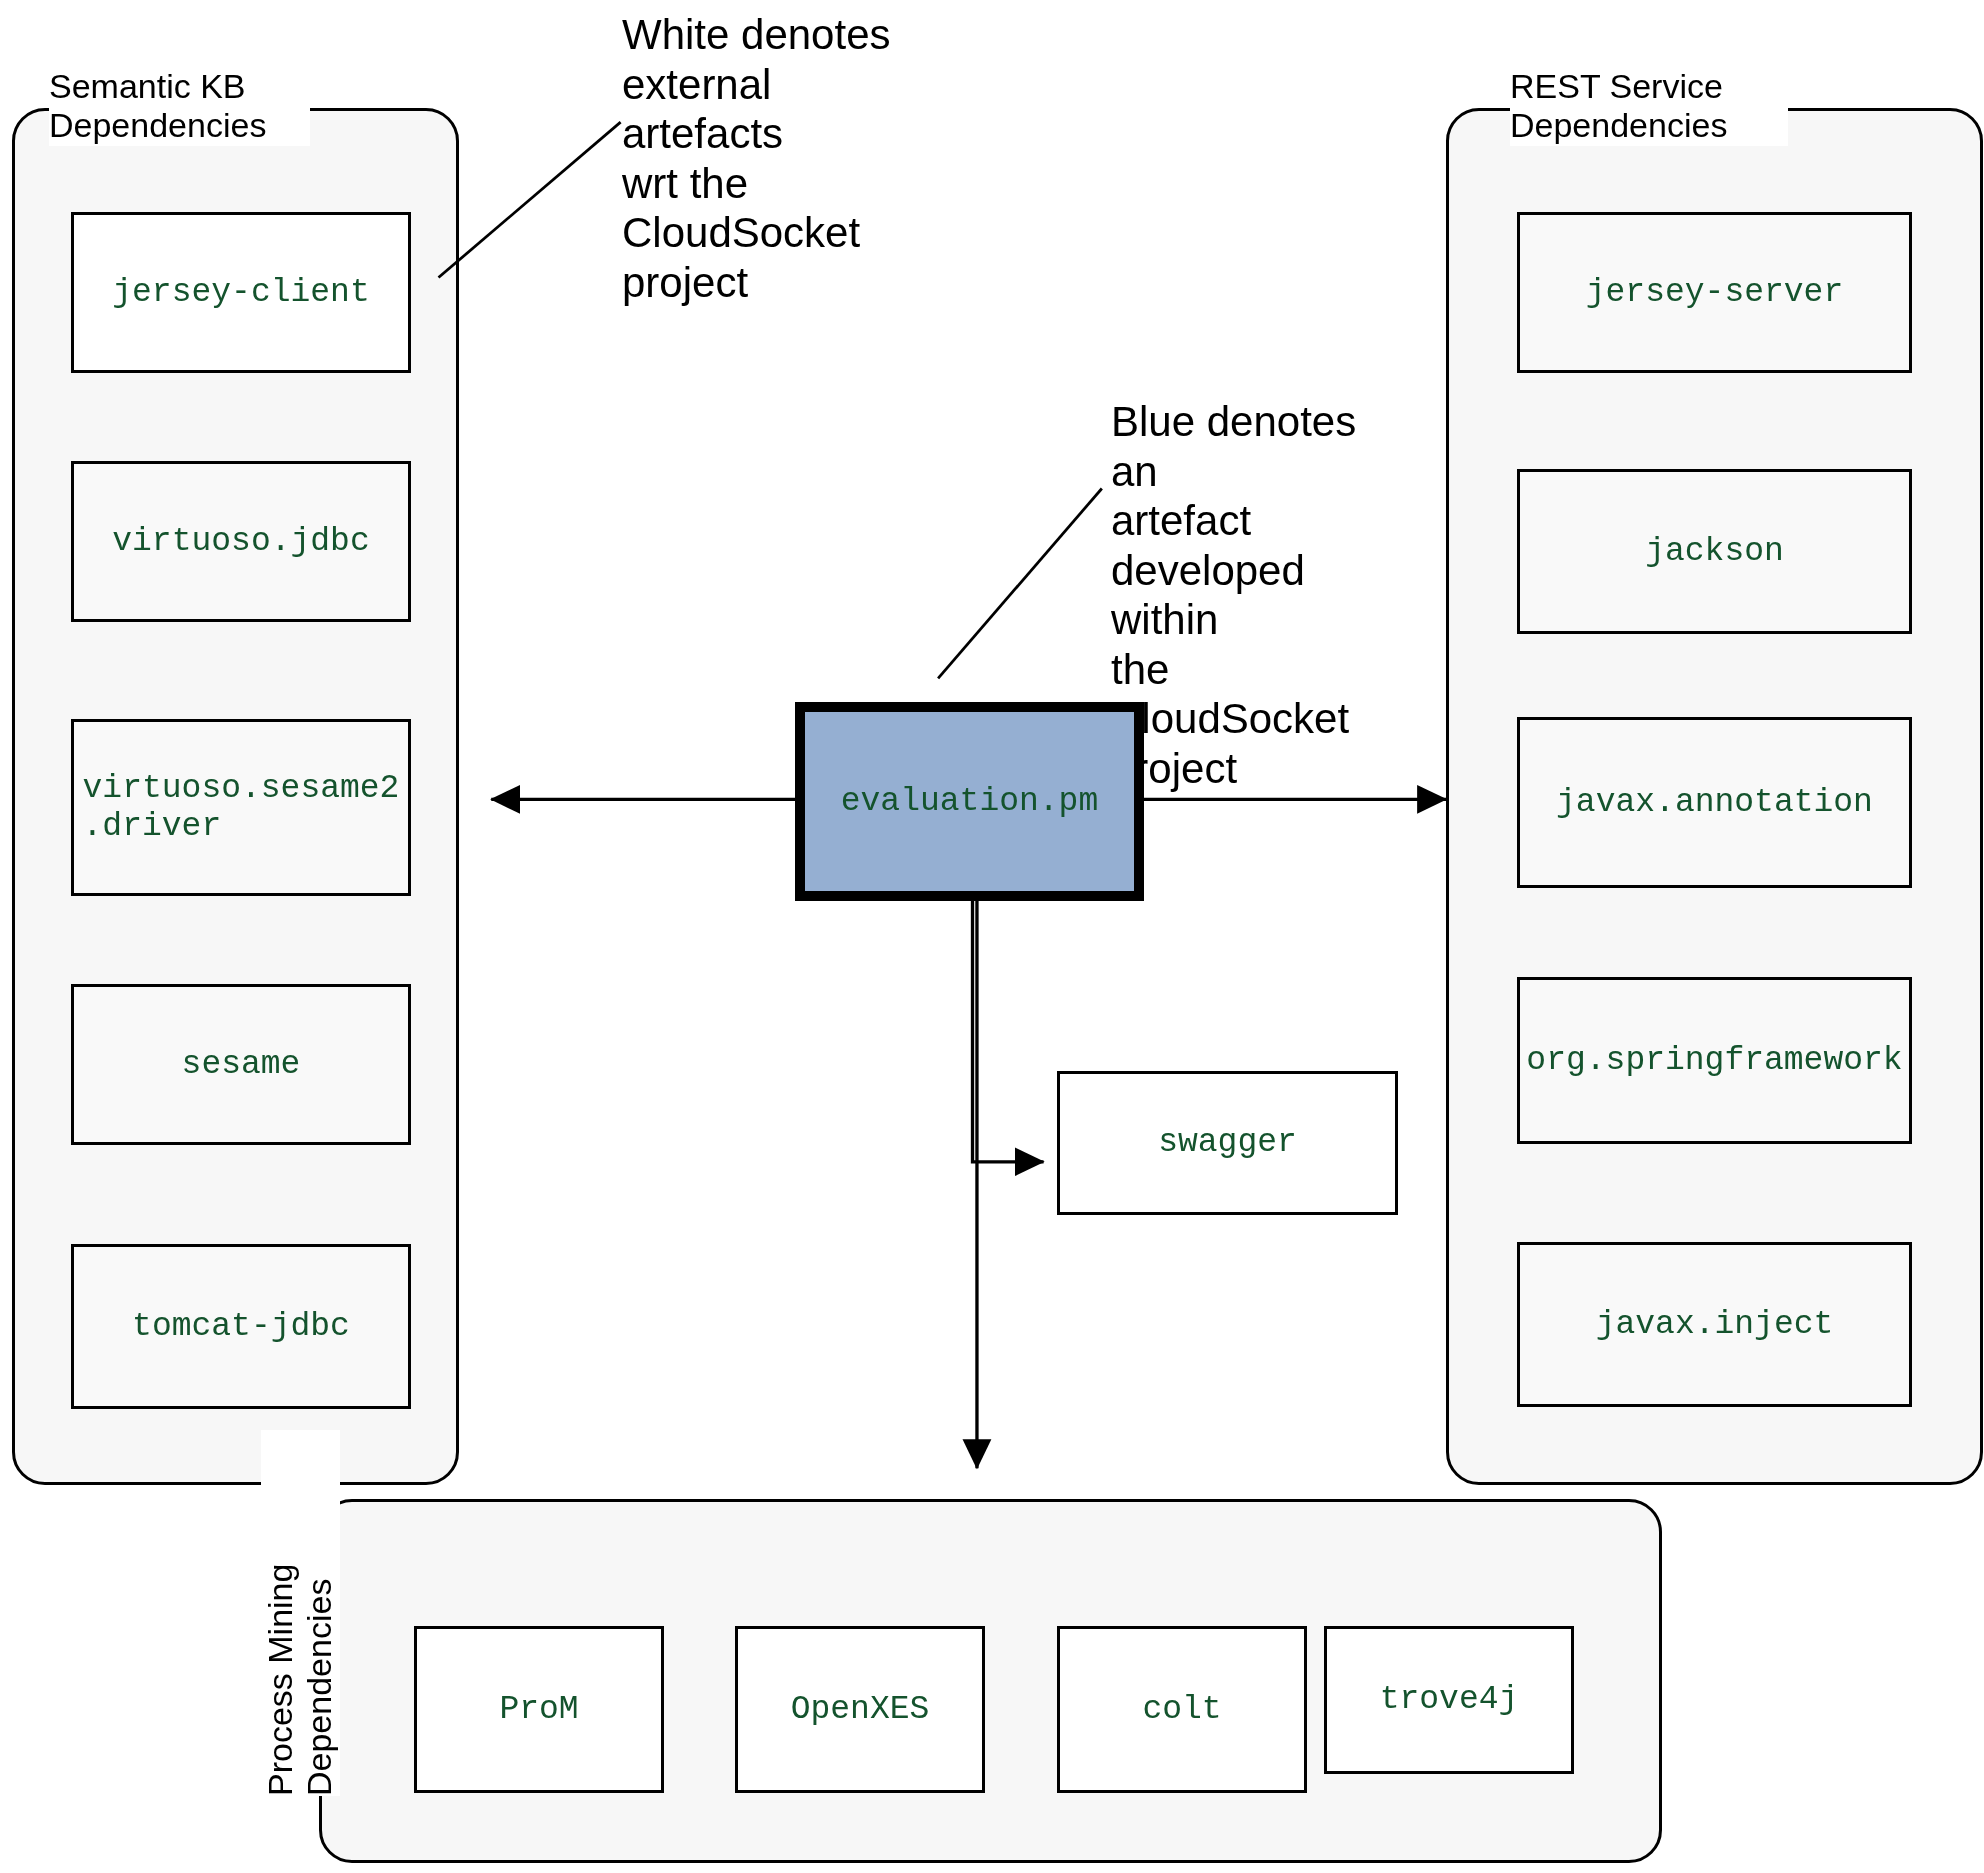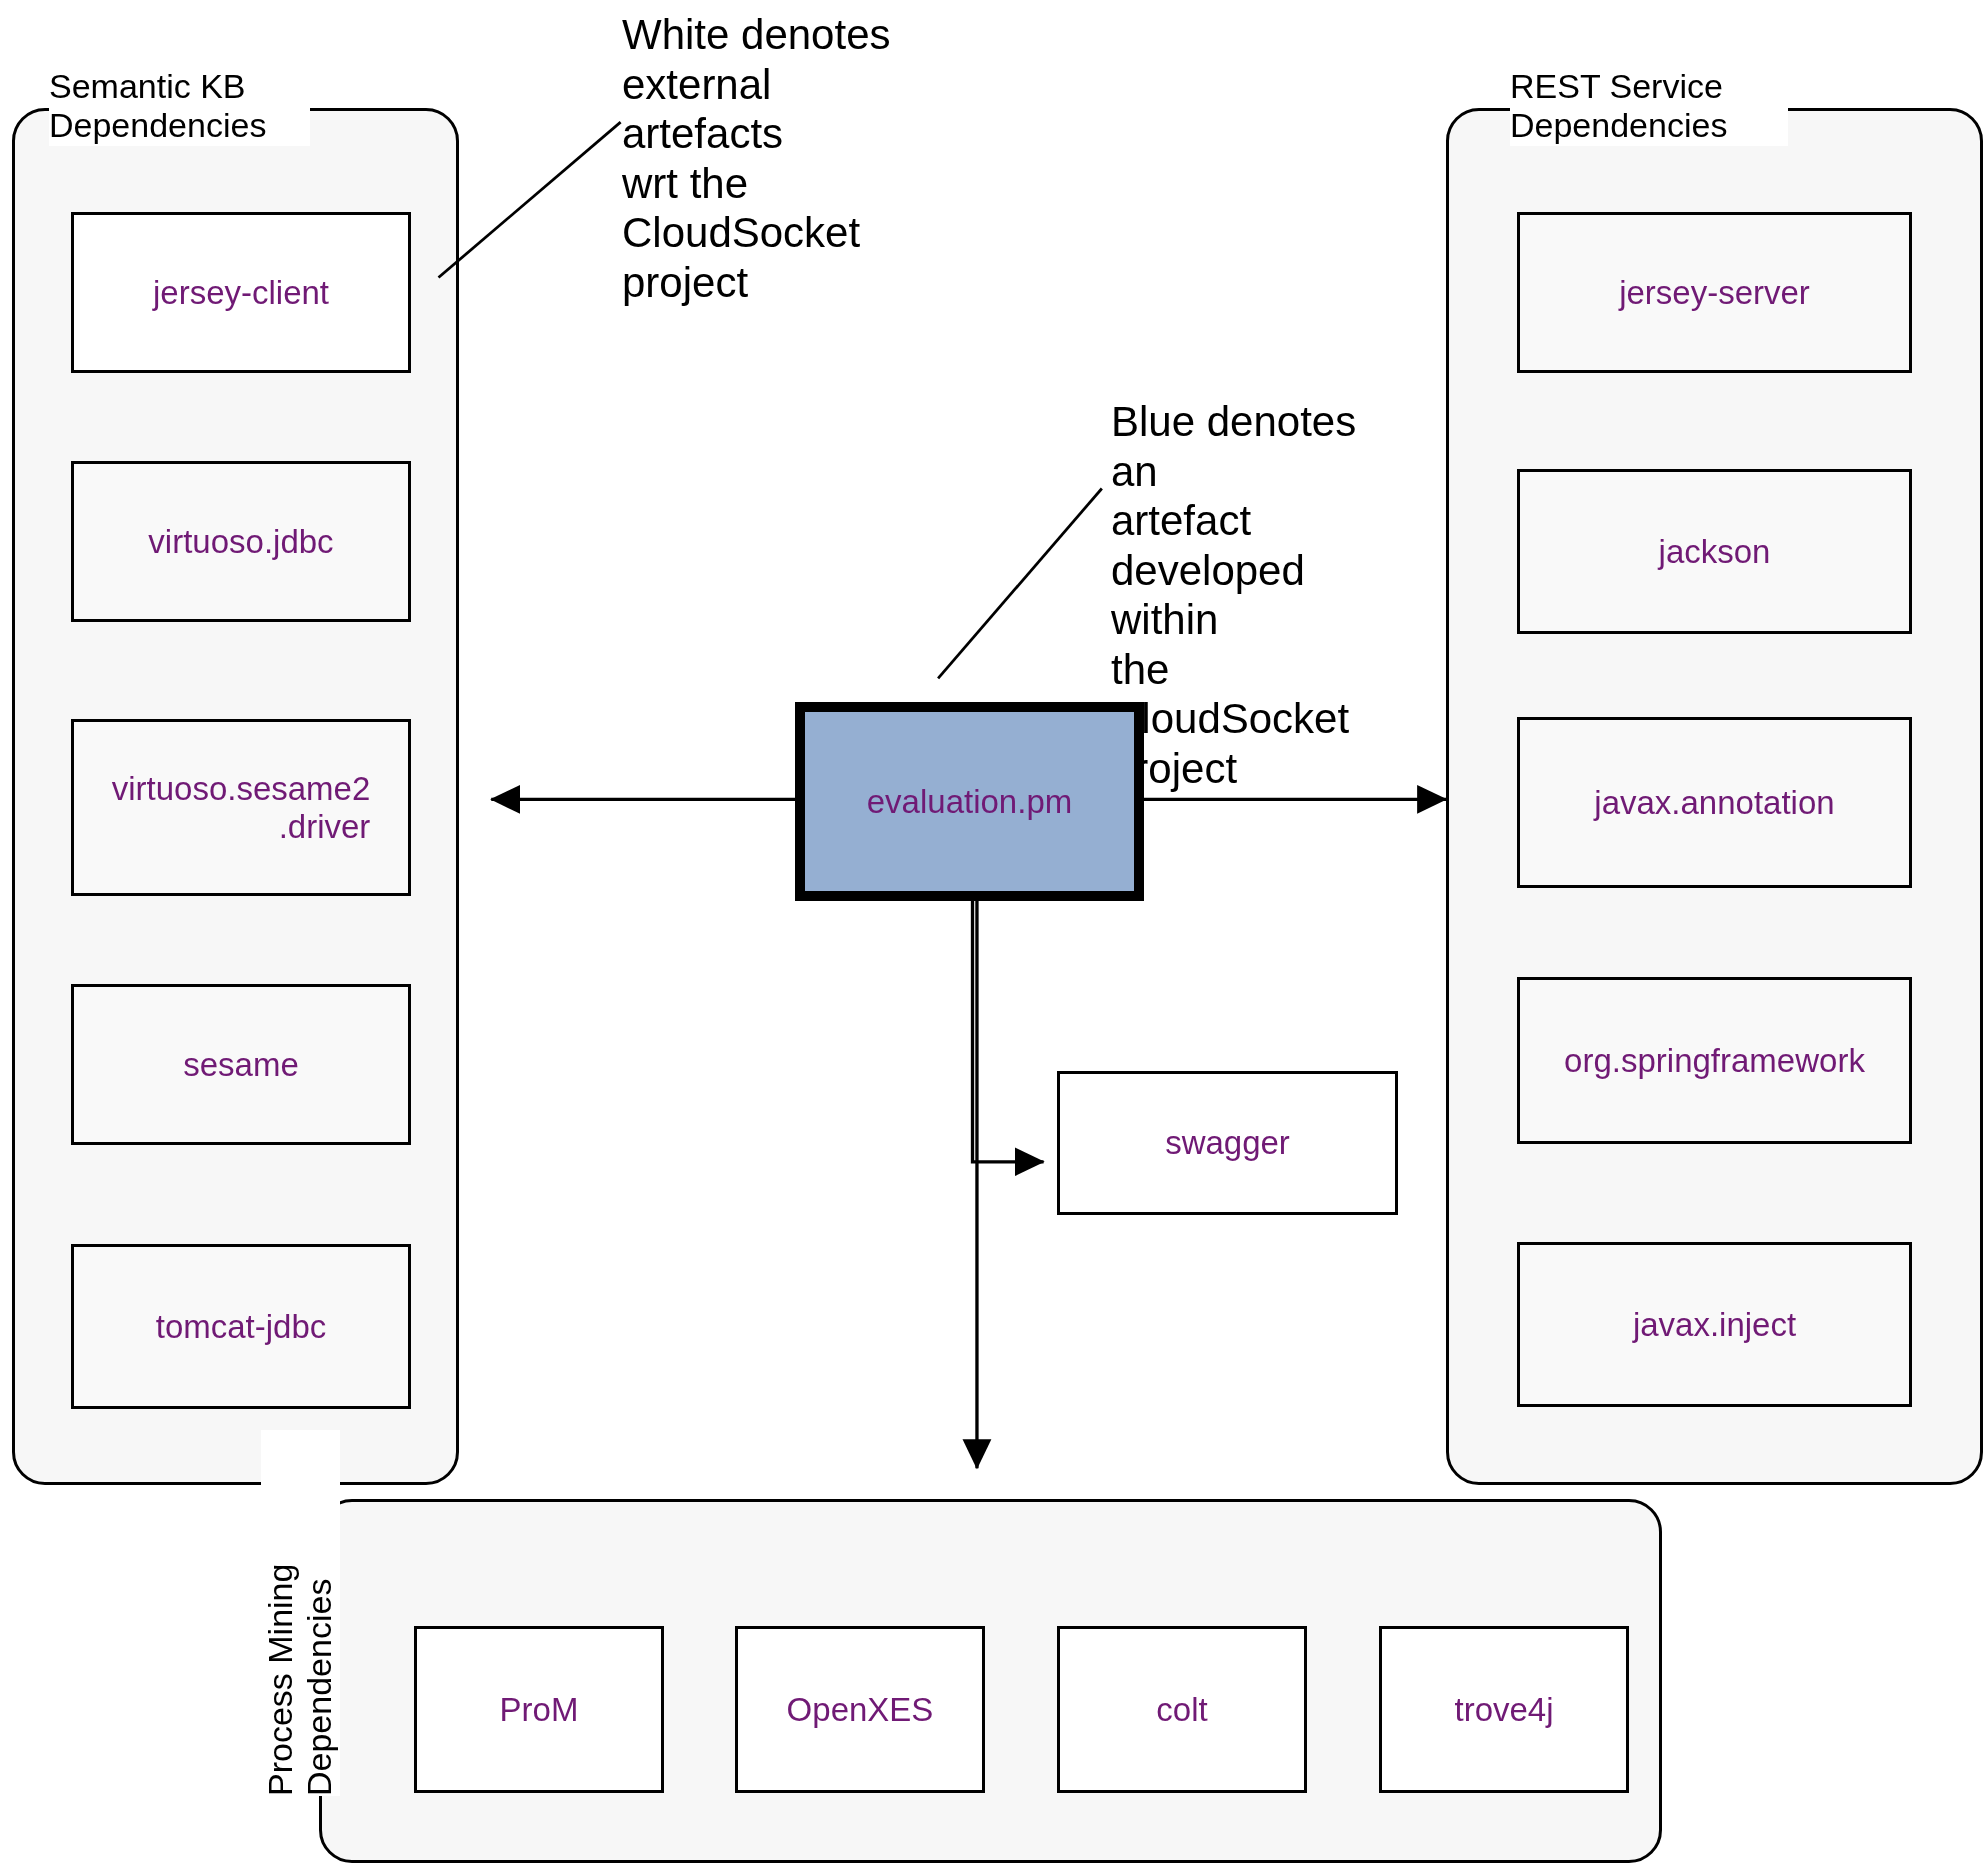--- a/index.html
+++ b/index.html
@@ -43,26 +43,27 @@
   }
   
   .node {
     position: absolute;
     box-sizing: border-box;
     border: 3.3px solid #000000;
     background: #ffffff;
     display: flex;
     align-items: center;
     justify-content: center;
-    text-align: right;
+    text-align: left;
     font-size: 33px;
     line-height: 1.14;
-    color: #701a75;
+    color: #14532d;
     z-index: 4;
     white-space: pre-line;
+    font-family: Liberation Mono, monospace;
   }
   .node.tinted { background: #f9f9f9; }
   .node.central {
     border-width: 10px;
     background: #95afd2;
     z-index: 8;
   }
   
   .note {
     position: absolute;
@@ -131,21 +132,21 @@
   <div class="node tinted" style="left:1517px; top:977px; width:395px; height:167px;">org.springframework</div>
   <div class="node tinted" style="left:1517px; top:1242px; width:395px; height:165px;">javax.inject</div>
 
   <div class="group" style="left:319px; top:1499px; width:1343px; height:364px;"></div>
   <div class="group-title vertical" style="left:261px; top:1796px; width:366px;">Process Mining
 Dependencies</div>
 
   <div class="node" style="left:414px; top:1626px; width:250px; height:167px;">ProM</div>
   <div class="node" style="left:735px; top:1626px; width:250px; height:167px;">OpenXES</div>
   <div class="node" style="left:1057px; top:1626px; width:250px; height:167px;">colt</div>
-  <div class="node" style="left:1379px; top:1626px; width:250px; height:167px;">trove4j</div>
+  <div class="node" style="left:1324px; top:1626px; width:250px; height:148px;">trove4j</div>
 
   <div class="node" style="left:1057px; top:1071px; width:341px; height:144px;">swagger</div>
 
   <div class="node central" style="left:795px; top:702px; width:349px; height:199px;">evaluation.pm</div>
 
   <div class="note" style="left:622px; top:10px; width:300px;">White denotes
 external artefacts
 wrt the
 CloudSocket
 project</div>

